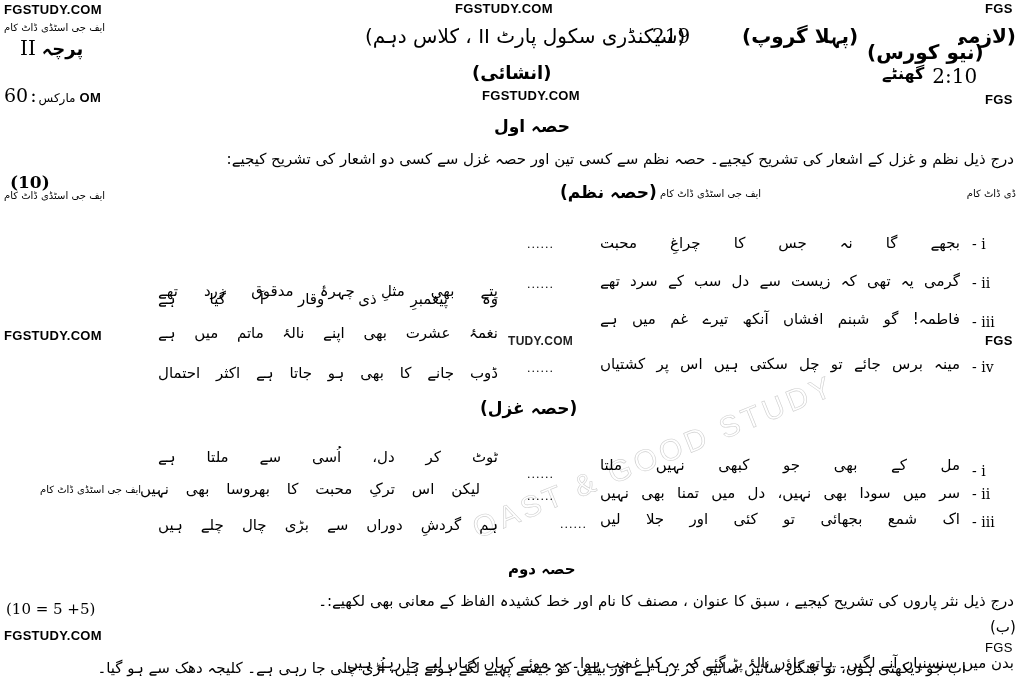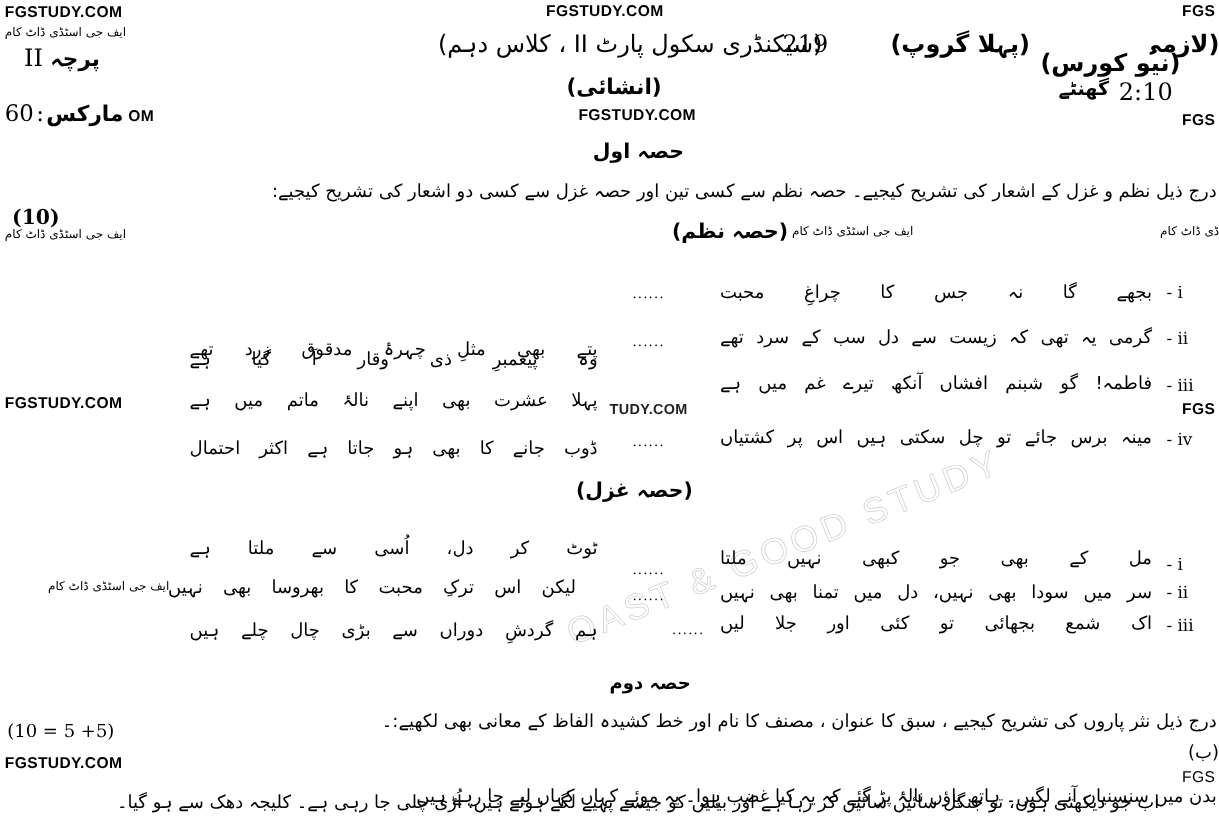--- a/index.html
+++ b/index.html
@@ -33,21 +33,21 @@
 
 <div class="abs ur small" style="left:4px;top:22px;">ایف جی اسٹڈی ڈاٹ کام</div>
 <div class="abs" style="left:20px;top:36px;display:flex;gap:6px;align-items:baseline;">
   <span class="num" style="font-size:20px;">II</span>
   <span class="ur" style="font-size:18px;font-weight:bold;">پرچہ</span>
 </div>
 
 <div class="abs" style="left:4px;top:84px;display:flex;align-items:baseline;gap:2px;">
   <span class="num" style="font-size:19px;">60</span>
   <span class="num" style="font-size:19px;">:</span>
-  <span class="ur" style="font-size:18px;font-weight:bold;">مارکس</span>
+  <span class="ur" style="font-size:12px;">مارکس</span>
   <span class="wm wm-i" style="font-size:13px;margin-left:2px;">OM</span>
 </div>
 
 <div class="abs ur title" style="left:365px;top:24px;">(سیکنڈری سکول پارٹ II ، کلاس دہم)</div>
 <div class="abs num" style="left:652px;top:24px;font-size:20px;">219</div>
 <div class="abs ur title" style="left:742px;top:24px;font-weight:bold;">(پہلا گروپ)</div>
 <div class="abs ur title" style="left:867px;top:24px;font-weight:bold;margin-top:16px;">(نیو کورس)</div>
 <div class="abs ur title" style="left:958px;top:24px;font-weight:bold;overflow:hidden;width:58px;">(لازمی)</div>
 
 <div class="abs ur head" style="left:472px;top:62px;">(انشائی)</div>
@@ -79,21 +79,21 @@
   <div>
     <span class="abs num" style="left:972px;top:275px;">- <span>ii</span></span>
     <span class="verse-half" style="left:600px;top:272px;width:360px;">گرمی یہ تھی کہ زیست سے دل سب کے سرد تھے</span>
     <span class="abs dots" style="left:527px;top:278px;">......</span>
     <span class="verse-half" style="left:158px;top:282px;width:340px;">پتے بھی مثلِ چہرۂ مدقوق زرد تھے</span>
   </div>
   <div>
     <span class="abs num" style="left:972px;top:314px;">- <span>iii</span></span>
     <span class="verse-half" style="left:600px;top:310px;width:360px;">فاطمہ! گو شبنم افشاں آنکھ تیرے غم میں ہے</span>
     <span class="abs wm" style="left:508px;top:334px;font-size:12px;color:#222;">TUDY.COM</span>
-    <span class="verse-half" style="left:158px;top:324px;width:340px;">پہلا عشرت بھی اپنے نالۂ ماتم میں ہے</span>
+    <span class="verse-half" style="left:158px;top:324px;width:340px;">نغمۂ عشرت بھی اپنے نالۂ ماتم میں ہے</span>
   </div>
   <div>
     <span class="abs num" style="left:972px;top:359px;">- <span>iv</span></span>
     <span class="verse-half" style="left:600px;top:355px;width:360px;">مینہ برس جائے تو چل سکتی ہیں اس پر کشتیاں</span>
     <span class="abs dots" style="left:527px;top:362px;">......</span>
     <span class="verse-half" style="left:158px;top:364px;width:340px;">ڈوب جانے کا بھی ہو جاتا ہے اکثر احتمال</span>
   </div>
 </div>
 
 <div class="abs wm" style="left:4px;top:328px;">FGSTUDY.COM</div>

